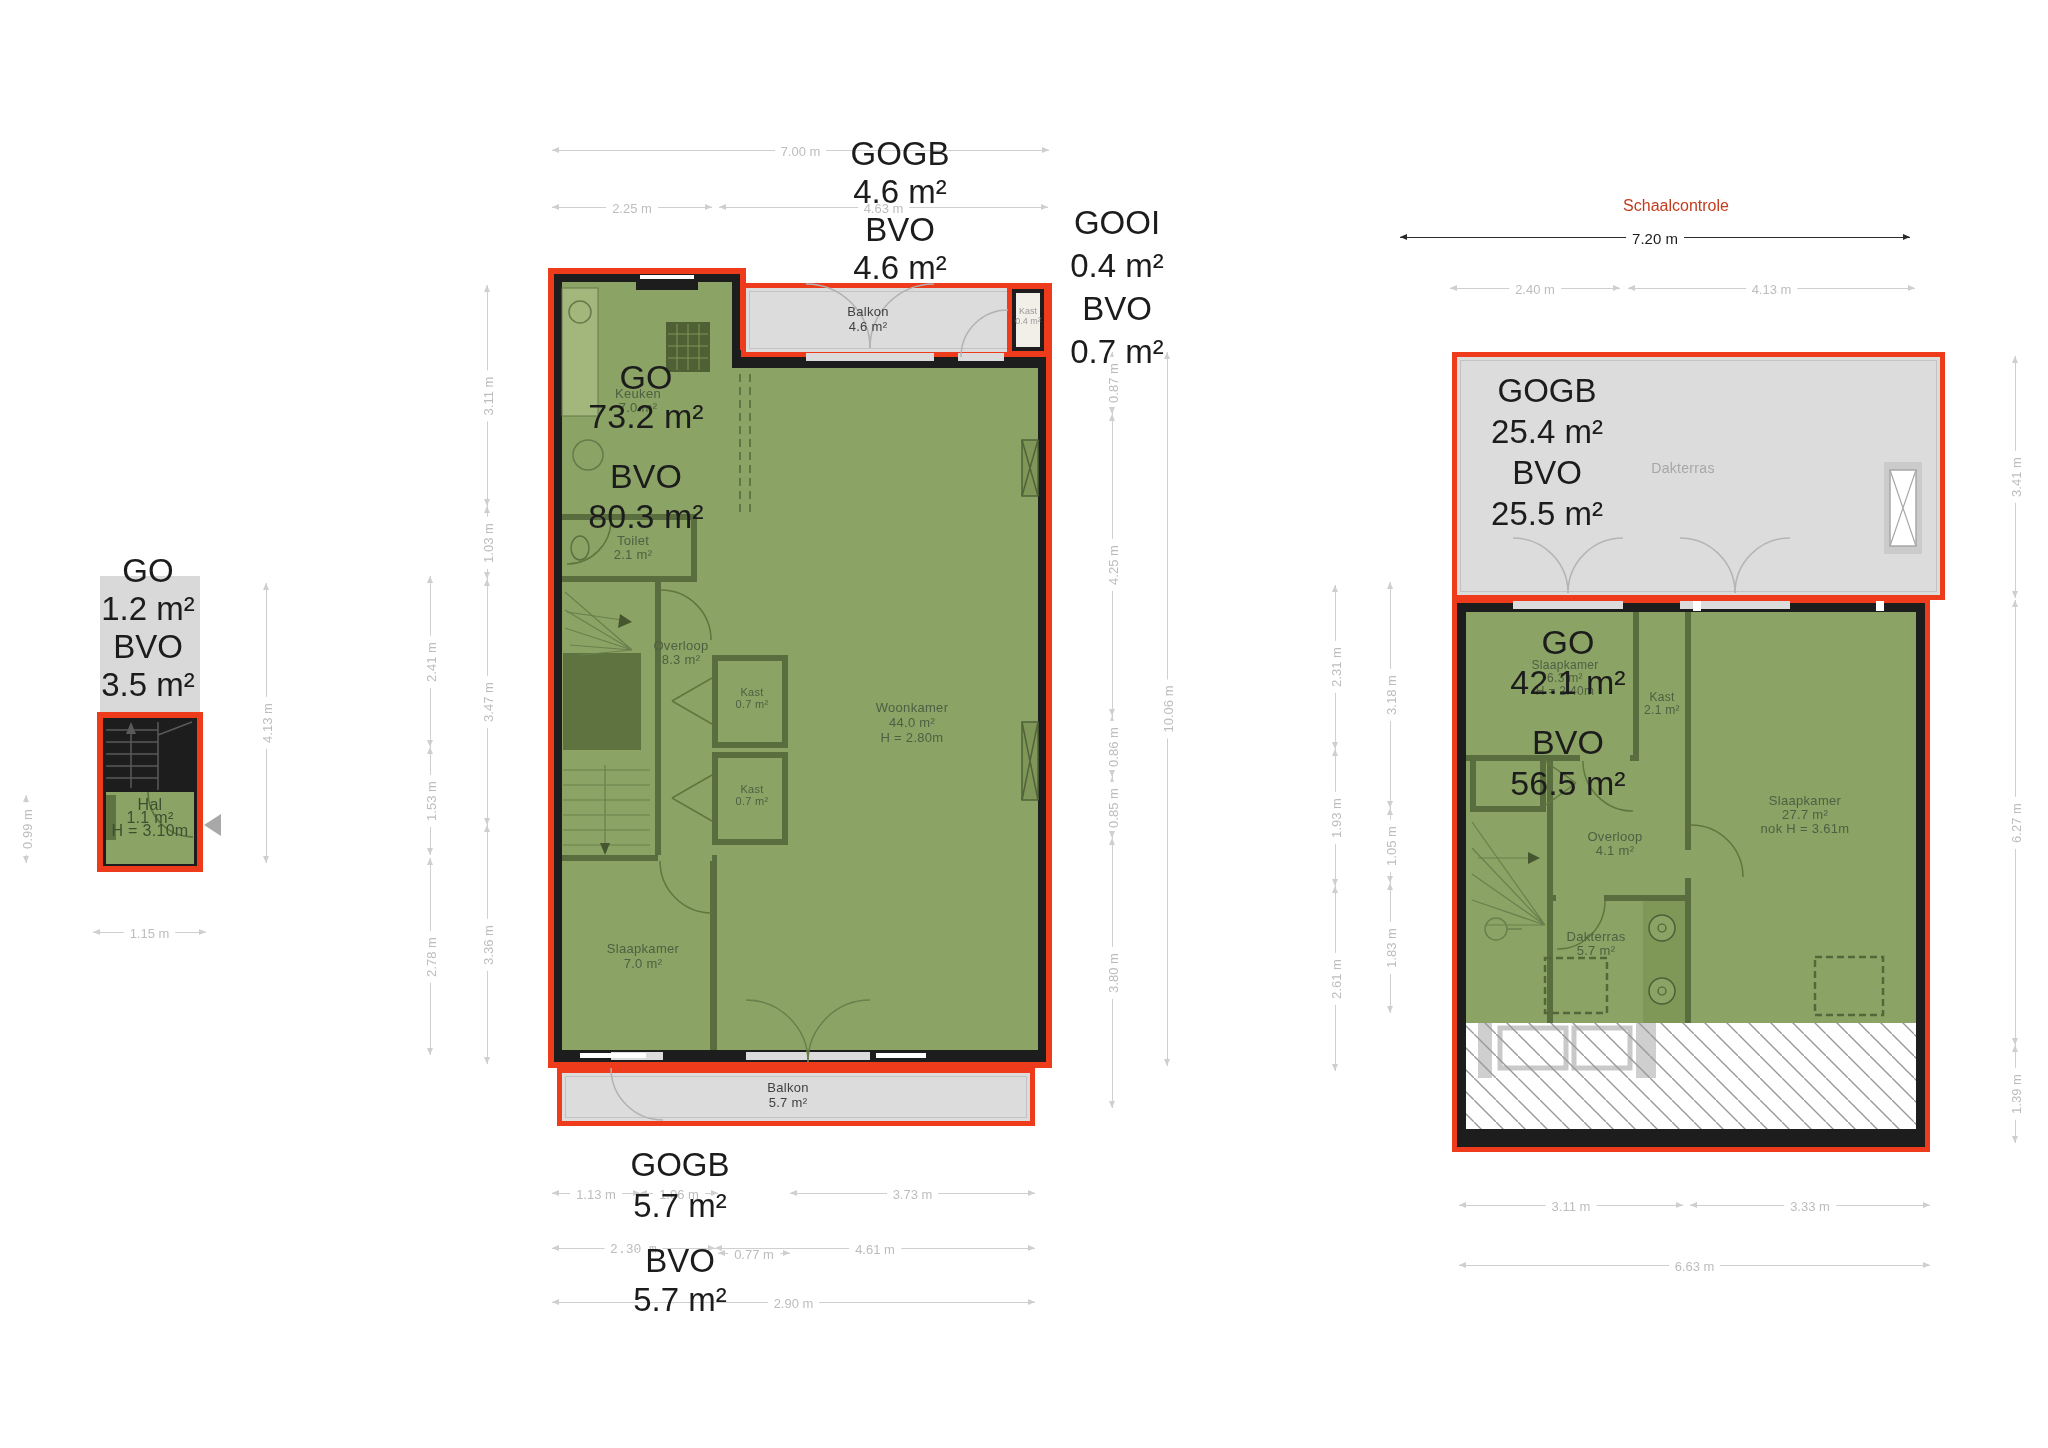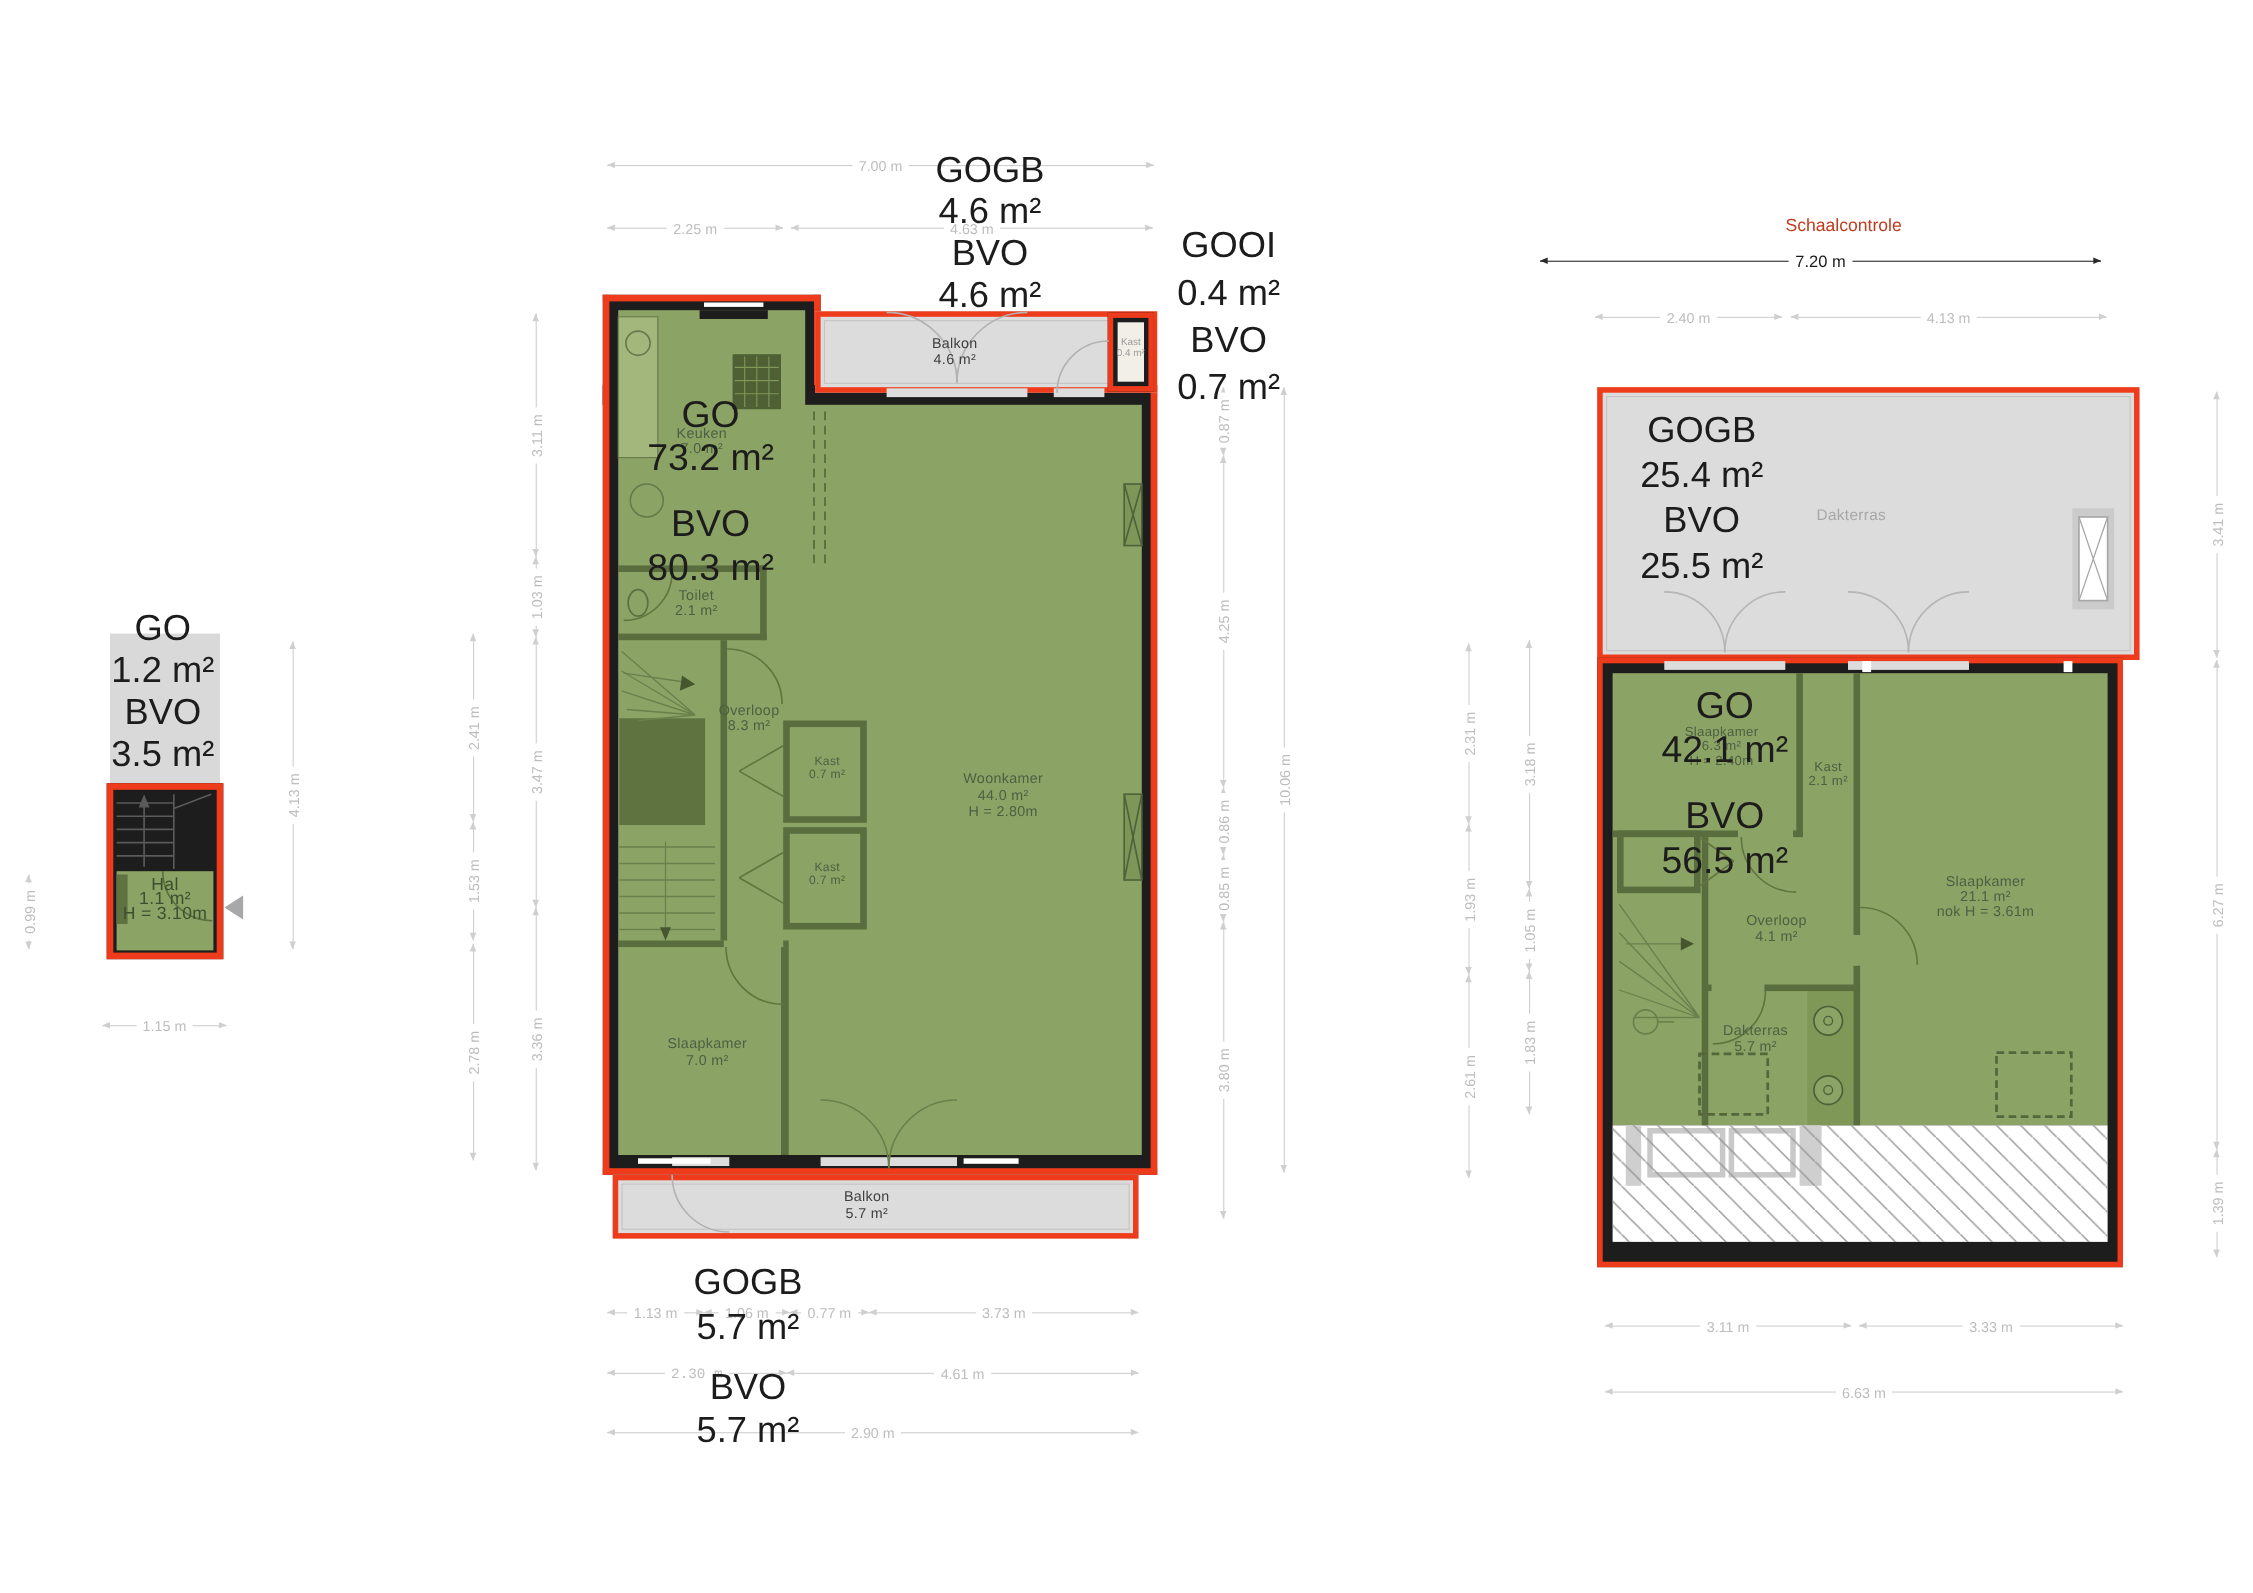--- a/index.html
+++ b/index.html
@@ -227,21 +227,21 @@
   <div class="vdim" style="left:1167px;top:352px;height:714px;">
     <span class="dlb">10.06 m</span>
     </div>
 
   <div class="hdim" style="left:552px;top:1193px;width:88px;">
     <span class="dlb">1.13 m</span>
     </div>
   <div class="hdim" style="left:640px;top:1193px;width:78px;">
     <span class="dlb">1.06 m</span>
     </div>
-  <div class="hdim" style="left:718px;top:1193px;width:72px;text-align:right;">
+  <div class="hdim" style="left:718px;top:1253px;width:72px;text-align:right;">
     <span class="dlb">0.77 m</span>
     </div>
   <div class="hdim" style="left:790px;top:1193px;width:245px;">
     <span class="dlb">3.73 m</span>
     </div>
   <div class="hdim" style="left:552px;top:1248px;width:163px;font-family:Liberation Mono, monospace;">
     <span class="dlb">2.30 m</span>
     </div>
   <div class="hdim" style="left:715px;top:1248px;width:320px;">
     <span class="dlb">4.61 m</span>
@@ -287,21 +287,21 @@
     <span class="ln">Slaapkamer</span>
     <span class="ln">6.3 m²</span>
     <span class="ln">H = 2.40m</span>
     </div>
   <div class="rlabel" style="left:1612px;top:691px;width:100px;font-size:12px;line-height:13px;">
     <span class="ln">Kast</span>
     <span class="ln">2.1 m²</span>
     </div>
   <div class="rlabel" style="left:1755px;top:794px;width:100px;line-height:14px;">
     <span class="ln">Slaapkamer</span>
-    <span class="ln">21.1 m²</span>
+    <span class="ln">27.7 m²</span>
     <span class="ln">nok H = 3.61m</span>
     </div>
   <div class="rlabel" style="left:1565px;top:830px;width:100px;line-height:14px;">
     <span class="ln">Overloop</span>
     <span class="ln">4.1 m²</span>
     </div>
   <div class="rlabel" style="left:1546px;top:930px;width:100px;line-height:14px;">
     <span class="ln">Dakterras</span>
     <span class="ln">5.7 m²</span>
     </div>

